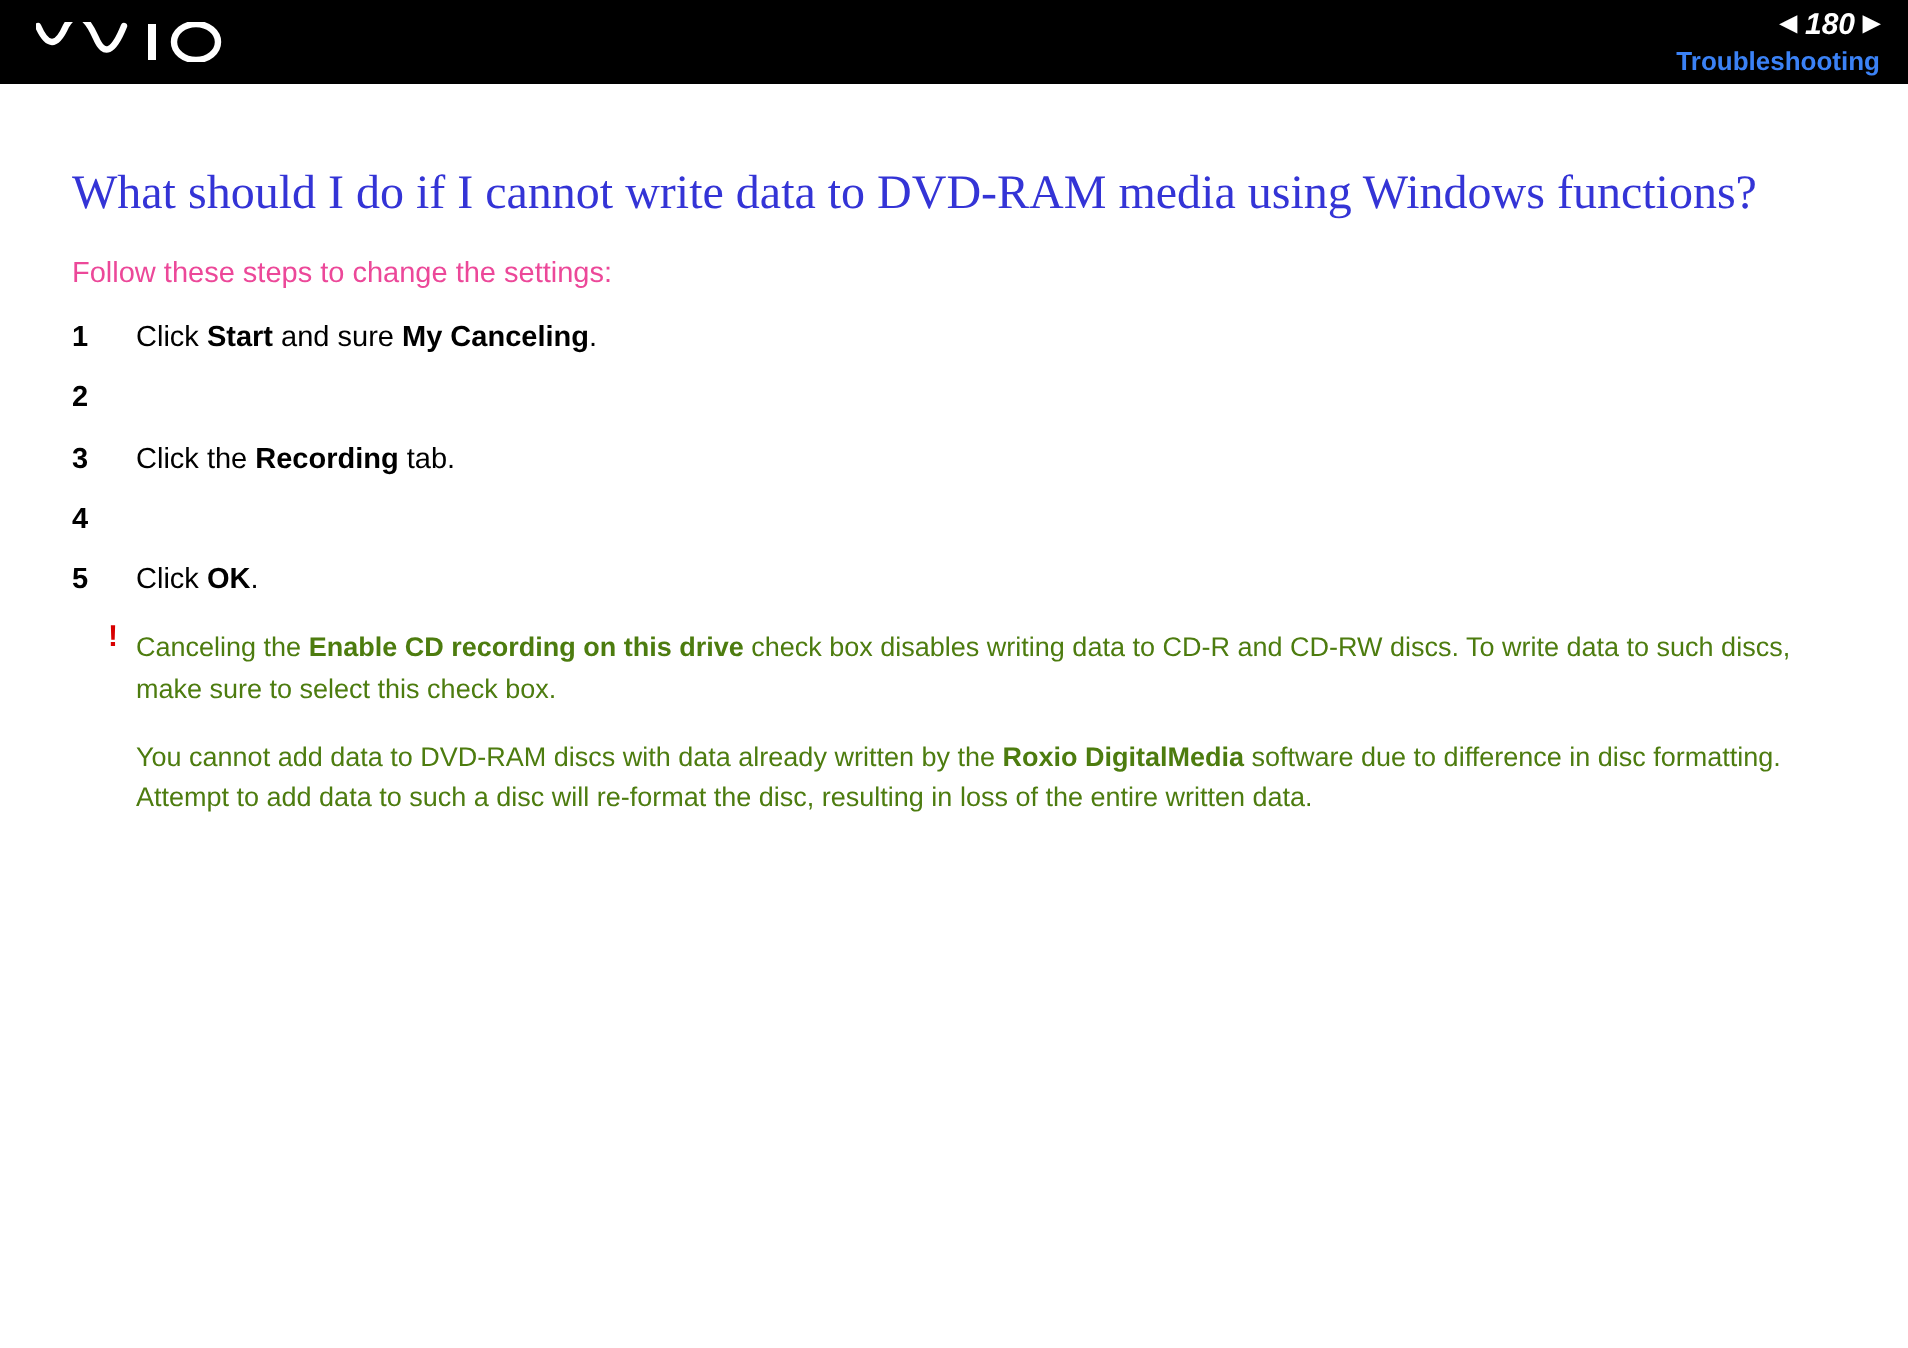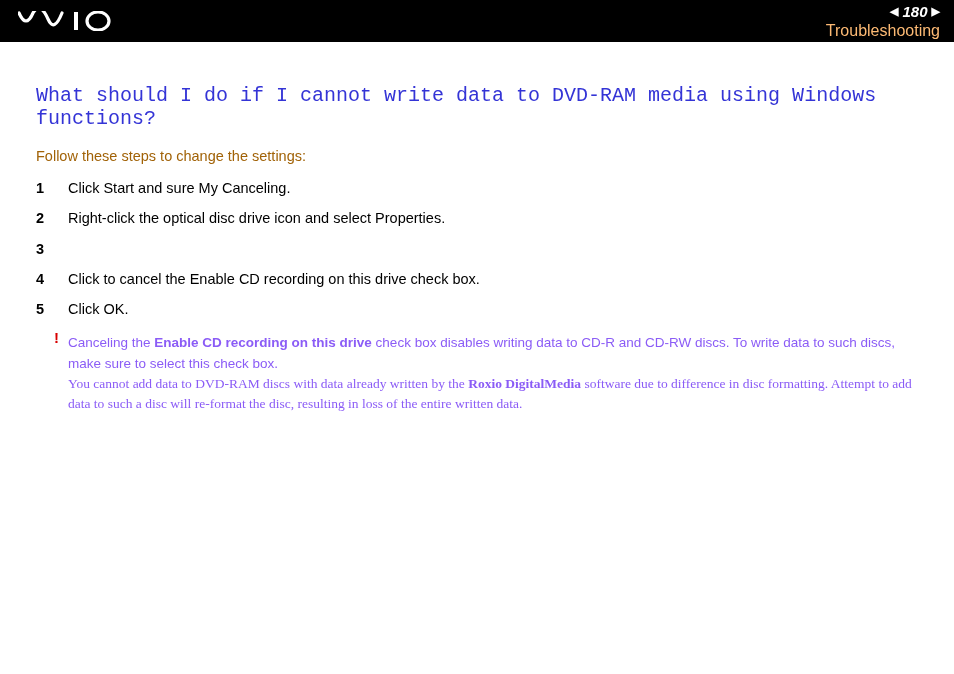--- a/index.html
+++ b/index.html
@@ -37,78 +37,78 @@
       font-weight: bold;
       font-style: italic;
       font-size: 15px;
     }
     .page-nav .tri {
       font-style: normal;
       font-size: 11px;
       line-height: 1;
     }
     .section-label {
-      color: #fdba74;
-      font-weight: normal;
-      font-size: 16px;
+      color: #3b82f6;
+      font-weight: bold;
+      font-size: 13px;
     }
     .content {
       padding: 42px 36px 0 36px;
     }
     .title {
       color: #3434d6;
-      font-size: 20px;
+      font-size: 24px;
       font-weight: normal;
       margin-bottom: 18px;
-      font-family: Liberation Mono, monospace;
+      font-family: Liberation Serif, serif;
     }
     .intro {
       font-size: 14.5px;
       margin-bottom: 14px;
-      color: #a16207;
+      color: #ec4899;
     }
     .steps {
       list-style: none;
       margin-left: 0;
     }
     .steps li {
       display: flex;
       align-items: baseline;
       font-size: 14.5px;
       color: #000;
       margin-bottom: 10px;
       line-height: 1.4;
     }
     .step-num {
       font-weight: bold;
       width: 32px;
       flex-shrink: 0;
     }
-    .step-text b { font-weight: normal; }
+    .step-text b { font-weight: bold; }
     .warning-block {
       margin-top: 14px;
       padding-left: 32px;
       position: relative;
     }
     .warning-mark {
       color: #d80000;
       font-weight: bold;
       font-size: 15px;
       position: absolute;
       left: 18px;
       top: -4px;
     }
     .warning-text {
       font-size: 13.5px;
       line-height: 1.5;
-      color: #8b5cf6;
+      color: #4d7c0f;
       font-family: Arial, Helvetica, sans-serif;
     }
     .warning-text + .warning-text {
-      font-family: Liberation Serif, serif;
+      margin-top: 14px;
     }
     .warning-text b,
     .warning-text strong {
       font-weight: bold;
     }
     .cond {
       font-family: "Arial Narrow", Arial, sans-serif;
       font-stretch: condensed;
     }
   </style>
@@ -139,32 +139,29 @@
 
   <ol class="steps">
     <li>
       <span class="step-num">1</span>
       <span class="step-text">
         <span>Click </span><b>Start</b><span> and sure </span><b>My Canceling</b><span>.</span>
       </span>
     </li>
     <li>
       <span class="step-num">2</span>
+    </li>
+    <li>
+      <span class="step-num">3</span>
       <span class="step-text">
-        <span>Right-click the optical disc drive icon and select </span><b>Properties</b><span>.</span><b></b><span></span>
+        <span>Click the </span><b>Recording</b><span> tab.</span><b></b><span></span>
       </span>
     </li>
     <li>
-      <span class="step-num">3</span>
-    </li>
-    <li>
       <span class="step-num">4</span>
-      <span class="step-text">
-        <span>Click to cancel the </span><b>Enable CD recording on this drive</b><span> check box.</span><b></b><span></span>
-      </span>
     </li>
     <li>
       <span class="step-num">5</span>
       <span class="step-text">
         <span>Click </span><b>OK</b><span>.</span><b></b><span></span>
       </span>
     </li>
   </ol>
 
   <div class="warning-block">

